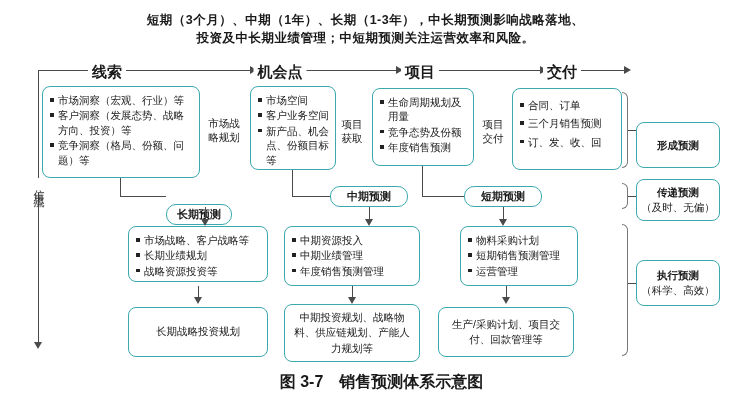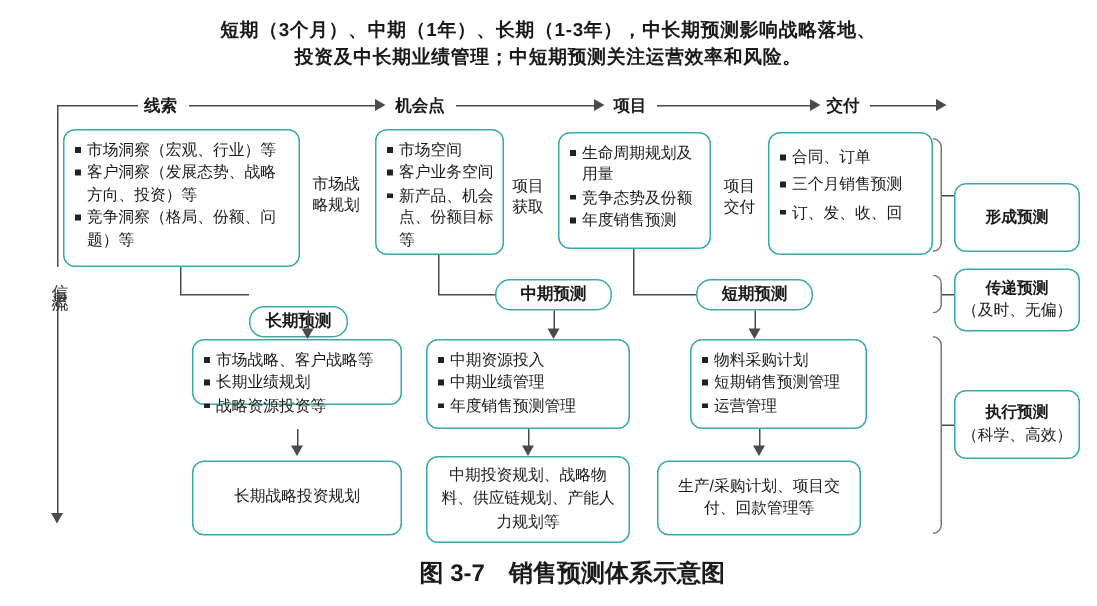--- a/index.html
+++ b/index.html
@@ -6,21 +6,21 @@
   body { background: #fff; }
   .canvas {
     position: relative; width: 731px; height: 404px; background: #fff;
     font-family: "Liberation Sans", "DejaVu Sans", sans-serif; color: #1a1a1a;
     overflow: hidden;
   }
   .abs { position: absolute; }
   .hdr { left: 0; width: 100%; text-align: center; font-size: 12.5px; font-weight: bold; letter-spacing: .5px; }
   .hline { position: absolute; height: 1px; background: #4a4a4a; }
   .vline { position: absolute; width: 1px; background: #4a4a4a; }
-  .stage { position: absolute; top: 63px; transform: translateX(-50%); background: #fff; padding: 0 4px; font-size: 11px; font-weight: bold; white-space: nowrap; font-family: Liberation Mono, monospace; }
+  .stage { position: absolute; top: 63px; transform: translateX(-50%); background: #fff; padding: 0 4px; font-size: 15px; font-weight: bold; white-space: nowrap; font-family: Liberation Mono, monospace; }
   .arr-r { position: absolute; width: 0; height: 0; border-top: 4px solid transparent; border-bottom: 4px solid transparent; border-left: 7px solid #4a4a4a; }
   .arr-d { position: absolute; width: 0; height: 0; border-left: 4px solid transparent; border-right: 4px solid transparent; border-top: 7px solid #4a4a4a; }
   .box { position: absolute; border: 1px solid #3aa9ae; border-radius: 8px; background: #fff; padding: 5px 6px; font-size: 10.5px; line-height: 1.38; }
   .box ul { list-style: none; }
   .box li { position: relative; padding-left: 9px; margin: 1px 0; }
   .box li::before { content: ""; position: absolute; left: 1px; top: 5px; width: 3.5px; height: 3.5px; background: #222; }
   .box.spread li { margin: 4px 0; }
   .tlabel { position: absolute; font-size: 10.5px; line-height: 1.3; text-align: center; }
   .pill { position: absolute; height: 21px; line-height: 19px; border: 1px solid #3aa9ae; border-radius: 10px; background: #fff; font-size: 11px; font-weight: bold; text-align: center; }
   .outbox { position: absolute; border: 1px solid #3aa9ae; border-radius: 8px; background: #fff; font-size: 10.5px; line-height: 1.45; display: flex; align-items: center; justify-content: center; text-align: center; padding: 4px 8px; }
@@ -107,21 +107,21 @@
   <div class="pill" style="left:464px;top:186px;width:78px">短期预测</div>
   <div class="pill" style="left:330px;top:186px;width:78px">中期预测</div>
 
   <div class="vline" style="left:205px;top:207px;height:13px"></div>
   <div class="arr-d" style="left:201px;top:219px"></div>
   <div class="vline" style="left:369px;top:207px;height:13px"></div>
   <div class="arr-d" style="left:365px;top:219px"></div>
   <div class="vline" style="left:503px;top:207px;height:13px"></div>
   <div class="arr-d" style="left:499px;top:219px"></div>
 
-  <div class="box" style="left:128px;top:226px;width:140px;height:44px">
+  <div class="box" style="left:128px;top:226px;width:140px;height:56px">
     <ul>
       <li>市场战略、客户战略等</li>
       <li>长期业绩规划</li>
       <li>战略资源投资等</li>
     </ul>
   </div>
   <div class="box" style="left:284px;top:226px;width:136px;height:60px">
     <ul>
       <li>中期资源投入</li>
       <li>中期业绩管理</li>

